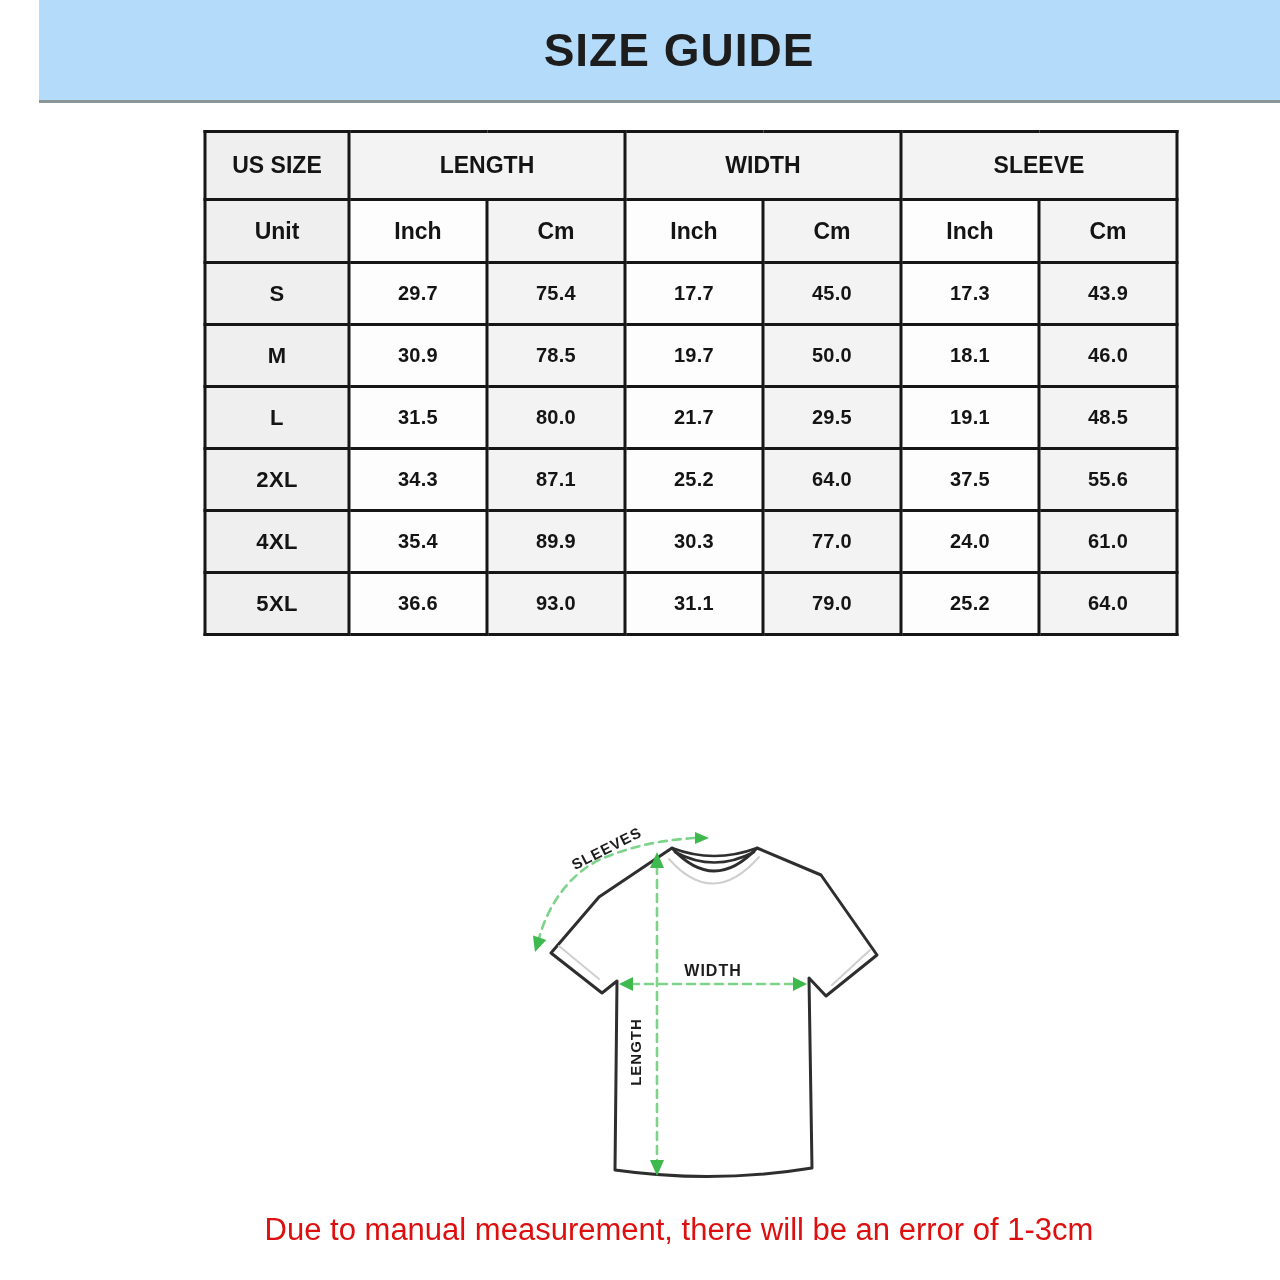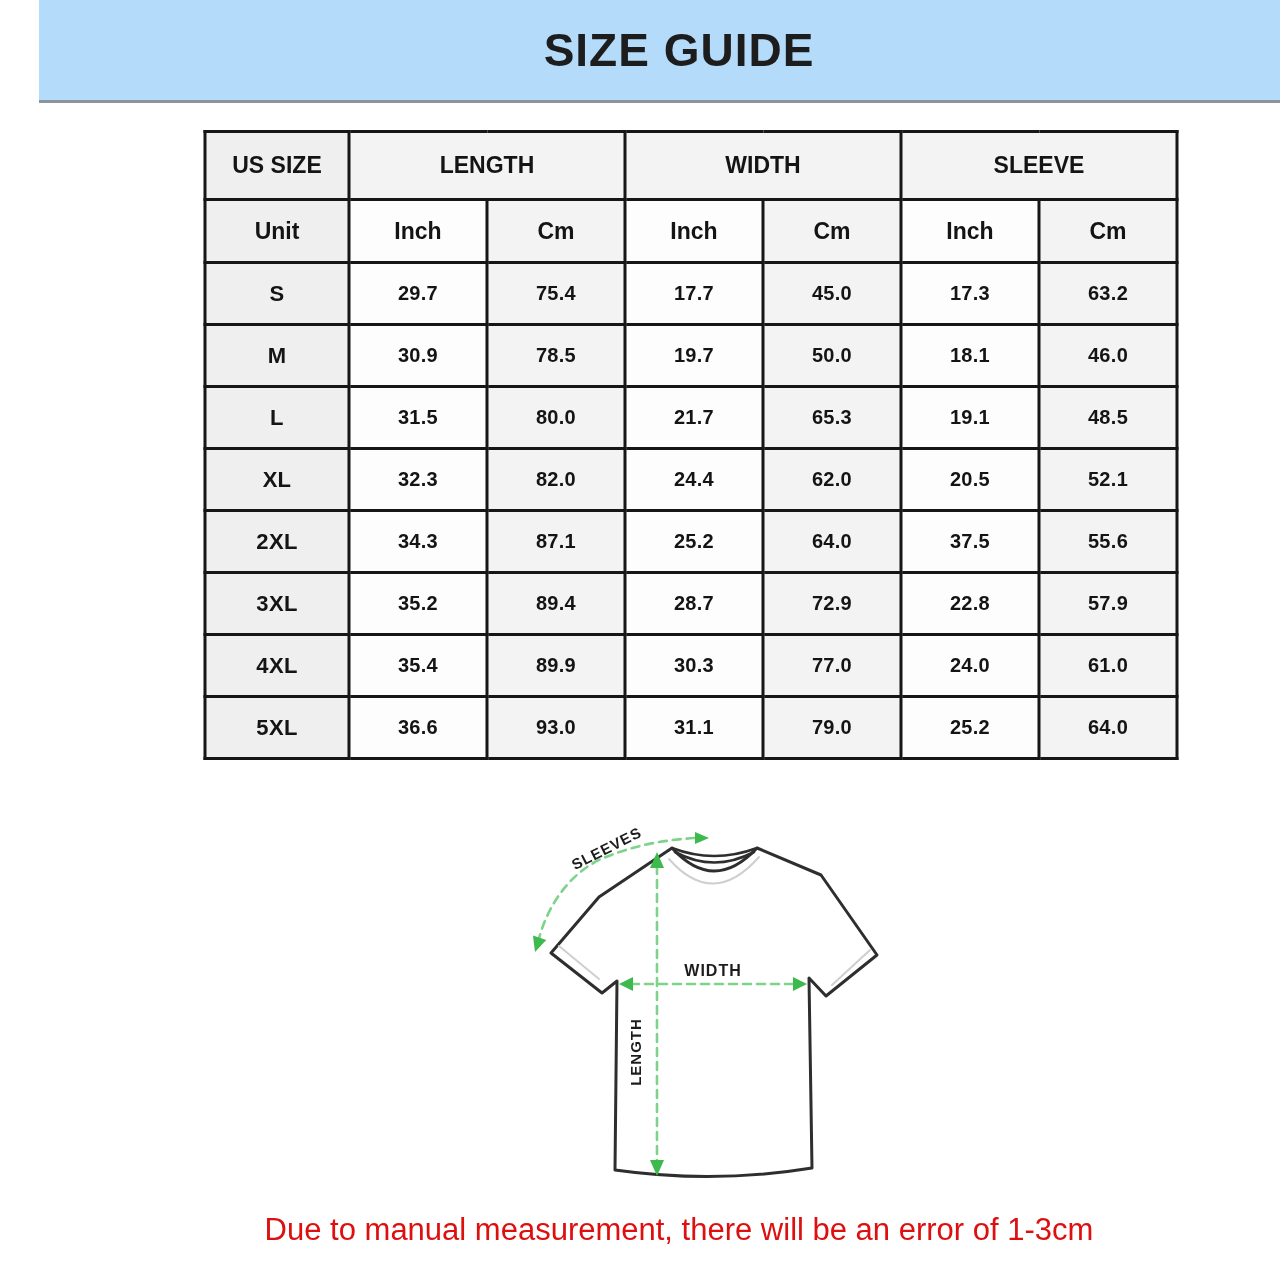--- a/index.html
+++ b/index.html
@@ -102,66 +102,48 @@
           </tr>
         </thead>
       <tbody>
           <tr>
             <td class="c-size">S</td>
             <td class="c-inch">29.7</td>
             <td class="c-cm">75.4</td>
             <td class="c-inch">17.7</td>
             <td class="c-cm">45.0</td>
             <td class="c-inch">17.3</td>
-            <td class="c-cm">63.2</td>
+            <td class="c-cm">43.9</td>
           </tr>
           <tr>
             <td class="c-size">M</td>
             <td class="c-inch">30.9</td>
             <td class="c-cm">78.5</td>
             <td class="c-inch">19.7</td>
             <td class="c-cm">50.0</td>
             <td class="c-inch">18.1</td>
             <td class="c-cm">46.0</td>
           </tr>
           <tr>
             <td class="c-size">L</td>
             <td class="c-inch">31.5</td>
             <td class="c-cm">80.0</td>
             <td class="c-inch">21.7</td>
-            <td class="c-cm">65.3</td>
+            <td class="c-cm">29.5</td>
             <td class="c-inch">19.1</td>
             <td class="c-cm">48.5</td>
-          </tr>
-          <tr>
-            <td class="c-size">XL</td>
-            <td class="c-inch">32.3</td>
-            <td class="c-cm">82.0</td>
-            <td class="c-inch">24.4</td>
-            <td class="c-cm">62.0</td>
-            <td class="c-inch">20.5</td>
-            <td class="c-cm">52.1</td>
           </tr>
           <tr>
             <td class="c-size">2XL</td>
             <td class="c-inch">34.3</td>
             <td class="c-cm">87.1</td>
             <td class="c-inch">25.2</td>
             <td class="c-cm">64.0</td>
             <td class="c-inch">37.5</td>
             <td class="c-cm">55.6</td>
-          </tr>
-          <tr>
-            <td class="c-size">3XL</td>
-            <td class="c-inch">35.2</td>
-            <td class="c-cm">89.4</td>
-            <td class="c-inch">28.7</td>
-            <td class="c-cm">72.9</td>
-            <td class="c-inch">22.8</td>
-            <td class="c-cm">57.9</td>
           </tr>
           <tr>
             <td class="c-size">4XL</td>
             <td class="c-inch">35.4</td>
             <td class="c-cm">89.9</td>
             <td class="c-inch">30.3</td>
             <td class="c-cm">77.0</td>
             <td class="c-inch">24.0</td>
             <td class="c-cm">61.0</td>
           </tr>

